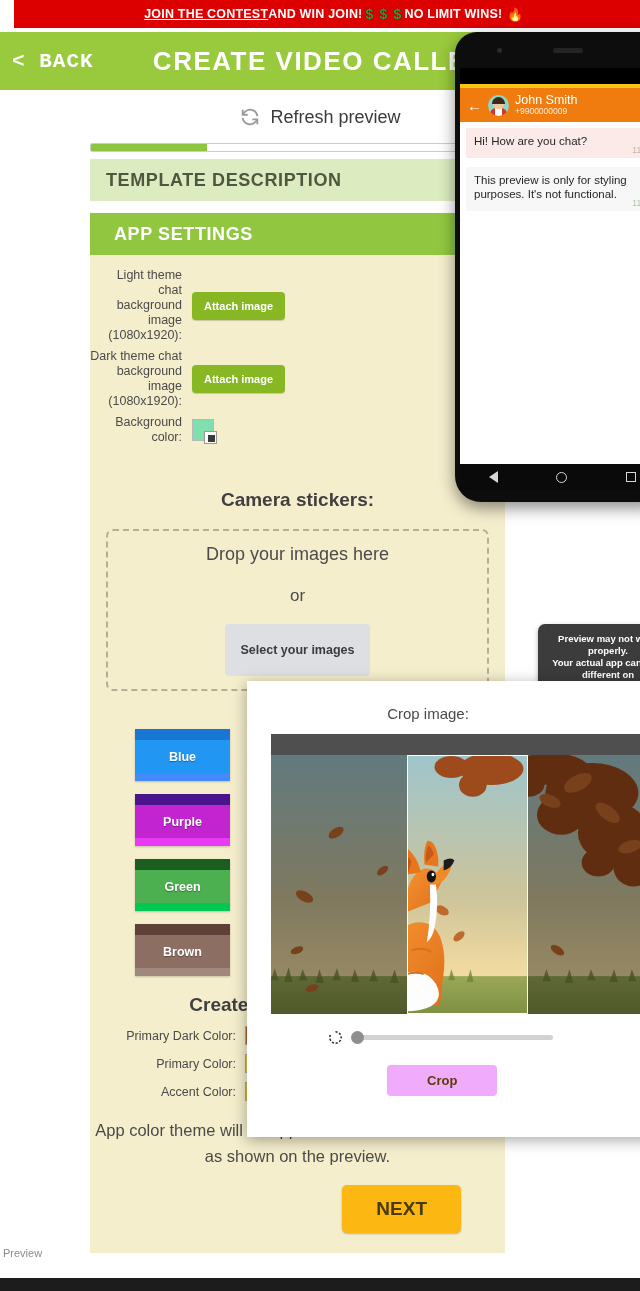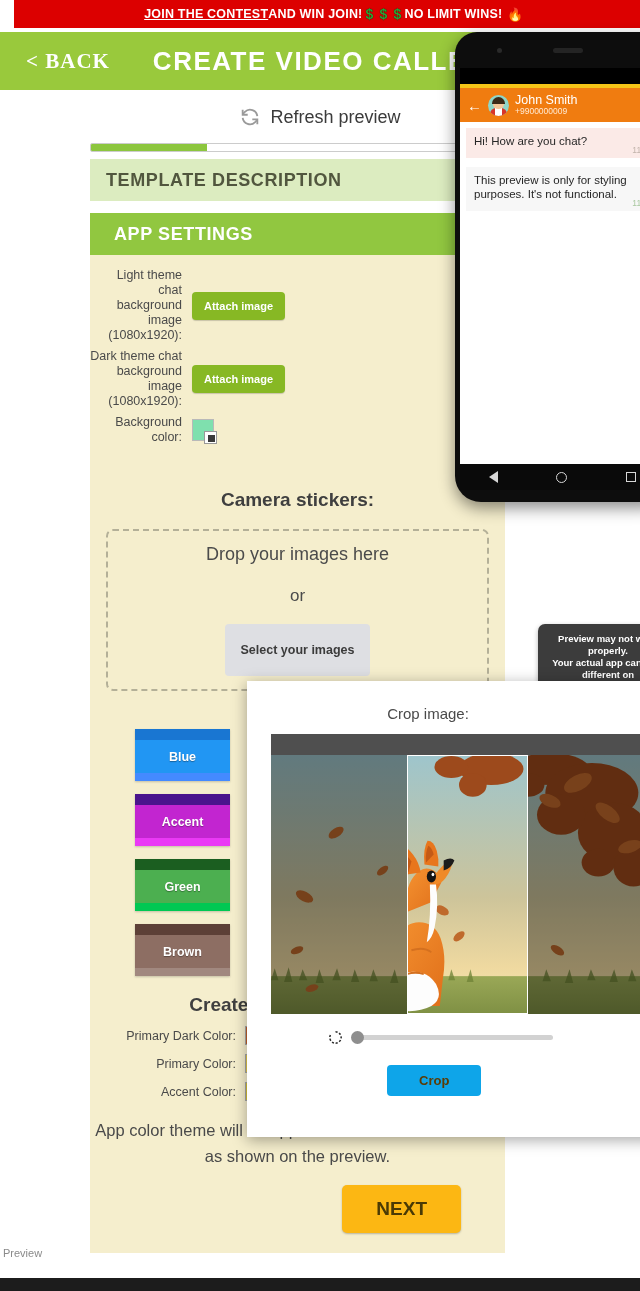--- a/index.html
+++ b/index.html
@@ -25,22 +25,22 @@
   .promo-banner .fire{ margin-left:5px; font-size:13px; }
 
   
   .app-header{
     position:absolute; left:0; top:32px; width:640px; height:58px;
     background:#99c93c;
     display:flex; align-items:center;
   }
   .back-btn{
     color:#ffffff; font-size:21px; font-weight:bold;
-    letter-spacing:1px; margin-left:26px; cursor:pointer;
-    font-family:Liberation Serif, serif;
+    letter-spacing:1px; margin-left:12px; cursor:pointer;
+    font-family:Liberation Mono, monospace;
   }
   .header-title{
     position:absolute; left:0; top:0; width:640px; height:58px;
     display:flex; align-items:center; justify-content:center;
     color:#ffffff; font-size:26px; font-weight:bold; letter-spacing:1.5px;
     pointer-events:none;
   }
 
   
   .refresh-row{
@@ -281,23 +281,23 @@
   .rot-ico{ width:17px;height:17px; cursor:pointer;}
   .slider-track{
     flex:0 0 auto; width:200px; height:5px; background:#d2d2d2; border-radius:3px;
     position:relative; cursor:pointer;
   }
   .slider-thumb{
     position:absolute; left:-2px; top:-4px; width:13px;height:13px;
     border-radius:50%; background:#8e8e8e;
   }
   .btn-crop{
-    display:block; margin:19px auto 0 auto; background:#0ea5e9; border:none;
+    display:block; margin:19px auto 0 auto; background:#f0abfc; border:none;
     border-radius:4px; color:#5a3c05; font-size:13px; font-weight:bold;
-    padding:8px 32px; cursor:pointer; margin-left:140px;
+    padding:8px 40px; cursor:pointer; margin-left:140px;
   }
 
   .scene{ position:absolute; inset:0; }
 </style>
 </head>
 <body>
 
 <div class="scene">
 
   <div class="promo-banner">
@@ -365,21 +365,21 @@
       </div>
 
       <div class="theme-list" id="themeList">
           <button class="theme-btn">
             <div class="t-dark" style="background:#1976d2"></div>
             <div class="t-main" style="background:#2196f3">Blue</div>
             <div class="t-accent" style="background:#448aff"></div>
           </button>
           <button class="theme-btn">
             <div class="t-dark" style="background:#4a148c"></div>
-            <div class="t-main" style="background:#c225d0">Accent</div>
+            <div class="t-main" style="background:#c225d0">Purple</div>
             <div class="t-accent" style="background:#ea39f5"></div>
           </button>
           <button class="theme-btn">
             <div class="t-dark" style="background:#1b5e20"></div>
             <div class="t-main" style="background:#4caf50">Green</div>
             <div class="t-accent" style="background:#00c853"></div>
           </button>
           <button class="theme-btn">
             <div class="t-dark" style="background:#5d4037"></div>
             <div class="t-main" style="background:#8d6e63">Brown</div>

